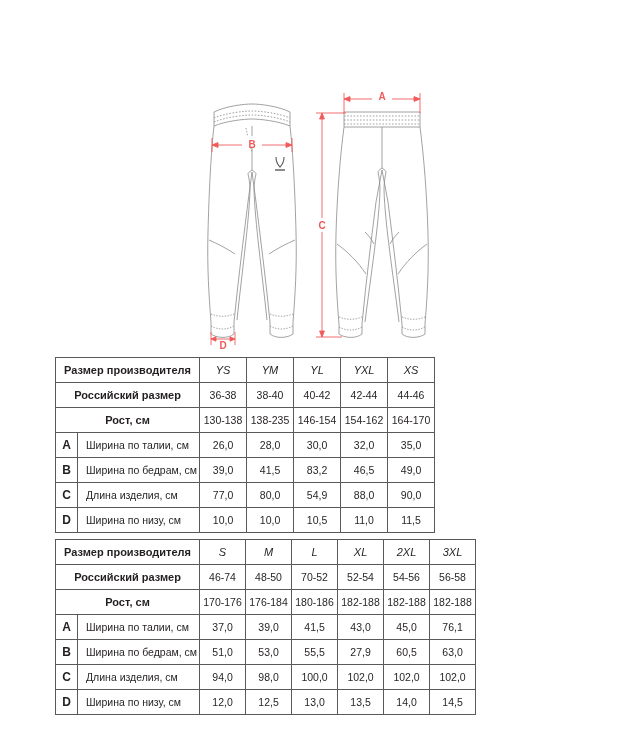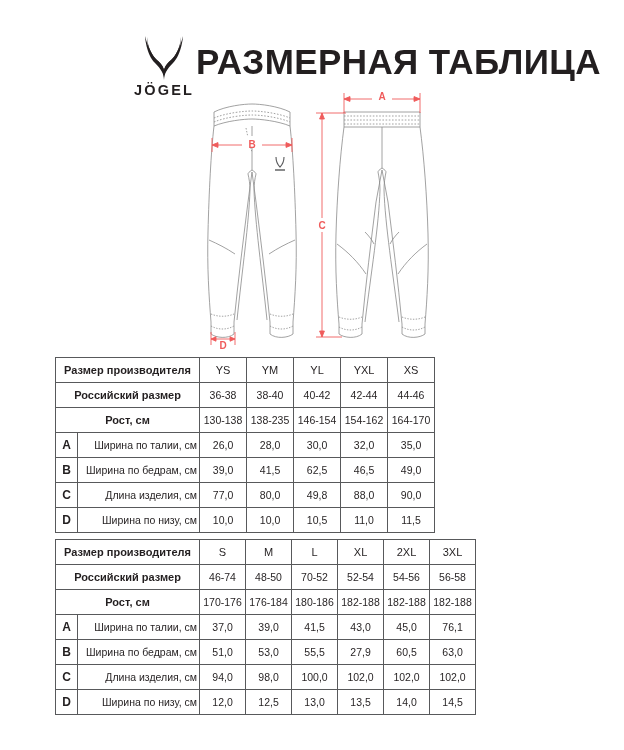--- a/index.html
+++ b/index.html
@@ -100,27 +100,28 @@
     font-family: "Liberation Sans", sans-serif;
     white-space: nowrap;
     overflow: hidden;
   }
   .size-table td.th-label {
     font-weight: bold;
     font-size: 11px;
   }
   .size-table td.size-head {
     font-size: 11px;
+    font-style: italic;
   }
   .size-table td.letter-cell {
     font-weight: bold;
     font-size: 12px;
   }
   .size-table td.meas-label {
-    text-align: right;
+    text-align: left;
     padding-left: 8px;
     font-size: 10.5px;
   }
   .size-table td.val {
     font-size: 10.5px;
   }
 
   
   #table-youth .col-letter { width: 22px; }
   #table-youth .col-desc   { width: 119px; }
@@ -129,33 +130,21 @@
   
   #table-adult .col-letter { width: 22px; }
   #table-adult .col-desc   { width: 119px; }
   #table-adult .col-size   { width: 46px; }
 </style>
 </head>
 <body>
 
 <div class="header">
 
-  <div class="logo-block">
-    <svg class="logo-mark" viewBox="0 0 44 48" xmlns="http://www.w3.org/2000/svg">
-      <path d="M3 2 C3 2, 4 20, 13 29 C19 35, 22 40, 22 46 C22 40, 25 35, 31 29 C40 20, 41 2, 41 2
-               C41 2, 37 19, 29 26 C23 31, 22 36, 22 36 C22 36, 21 31, 15 26 C7 19, 3 2, 3 2 Z" fill="#231f20"></path>
-      <path d="M5 3 C6 14, 10 22, 16 27 C20 30, 22 34, 22 37 L22 46
-               C22 34, 18 30, 13 25 C7 19, 5 10, 5 3 Z" fill="#231f20"></path>
-      <path d="M39 3 C38 14, 34 22, 28 27 C24 30, 22 34, 22 37 L22 46
-               C22 34, 26 30, 31 25 C37 19, 39 10, 39 3 Z" fill="#231f20"></path>
-    </svg>
-    <div class="logo-word">JÖGEL</div>
-  </div>
-
-  <div class="page-title">РАЗМЕРНАЯ ТАБЛИЦА</div>
+
 </div>
 
 <div class="drawings">
 
   <svg id="drawing-front" class="drawing-svg" width="112" height="270" viewBox="0 0 112 270" xmlns="http://www.w3.org/2000/svg">
     <g fill="none" stroke="#8a8a8a" stroke-width="0.8">
 
       <path d="M18 30 C30 24, 48 22, 56 22 C64 22, 82 24, 94 30 L94 44 C82 39, 64 37, 56 37 C48 37, 30 39, 18 44 Z"></path>
       <path d="M18 36 C30 31, 48 29, 56 29 C64 29, 82 31, 94 36" stroke-dasharray="1.6 1.6"></path>
       <path d="M18 40 C30 35, 48 33, 56 33 C64 33, 82 35, 94 40" stroke-dasharray="1.6 1.6"></path>
@@ -299,30 +288,30 @@
       <td class="val">28,0</td>
       <td class="val">30,0</td>
       <td class="val">32,0</td>
       <td class="val">35,0</td>
     </tr>
     <tr>
       <td class="letter-cell">B</td>
       <td class="meas-label">Ширина по бедрам, см</td>
       <td class="val">39,0</td>
       <td class="val">41,5</td>
-      <td class="val">62,5</td>
+      <td class="val">83,2</td>
       <td class="val">46,5</td>
       <td class="val">49,0</td>
     </tr>
     <tr>
       <td class="letter-cell">C</td>
       <td class="meas-label">Длина изделия, см</td>
       <td class="val">77,0</td>
       <td class="val">80,0</td>
-      <td class="val">49,8</td>
+      <td class="val">54,9</td>
       <td class="val">88,0</td>
       <td class="val">90,0</td>
     </tr>
     <tr>
       <td class="letter-cell">D</td>
       <td class="meas-label">Ширина по низу, см</td>
       <td class="val">10,0</td>
       <td class="val">10,0</td>
       <td class="val">10,5</td>
       <td class="val">11,0</td>

